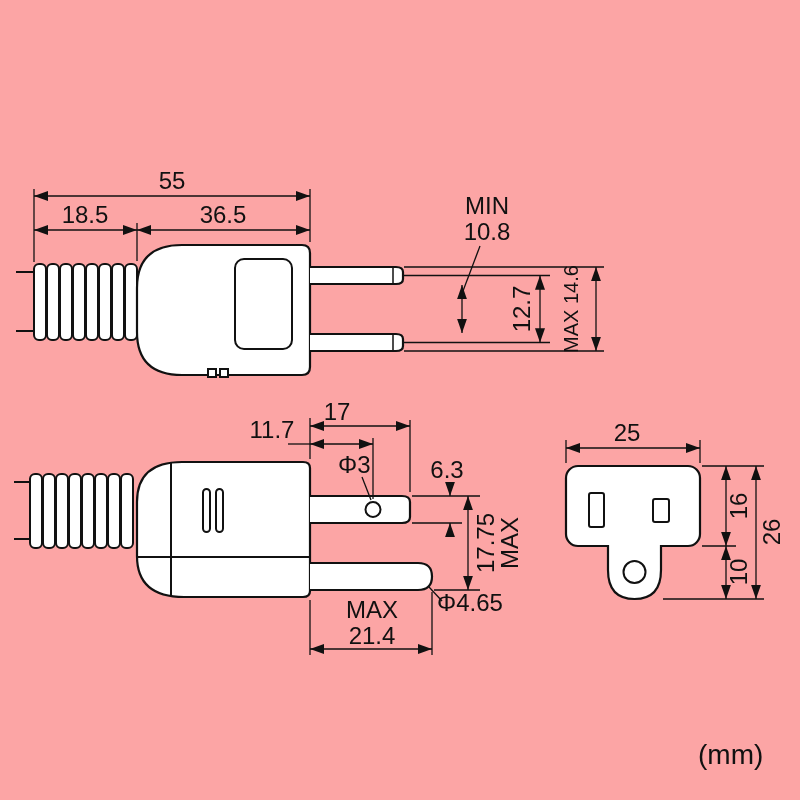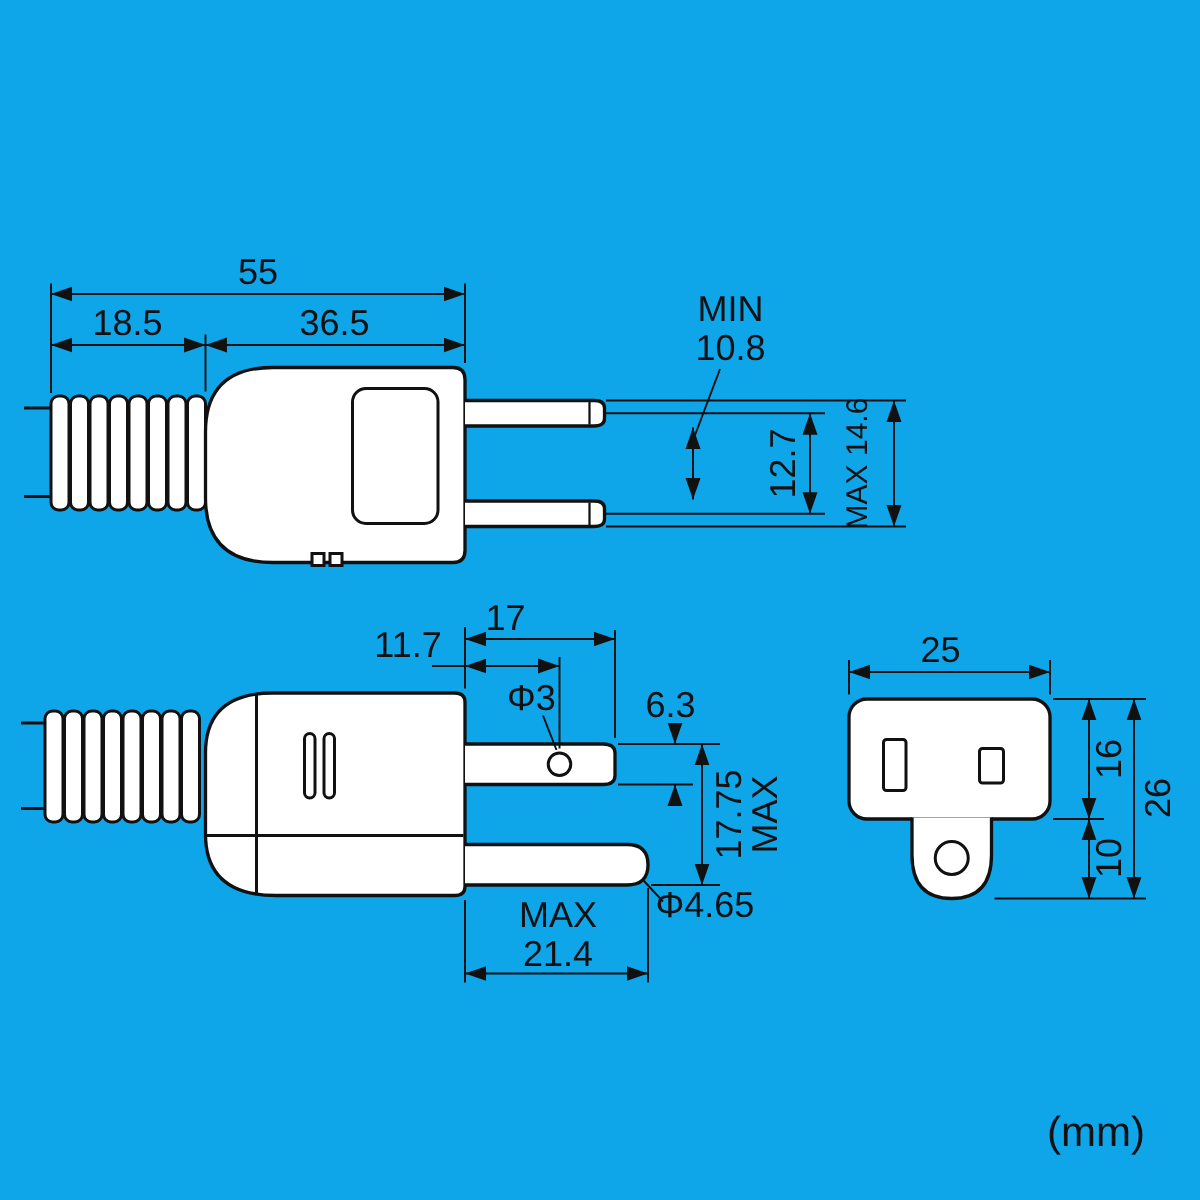--- a/index.html
+++ b/index.html
@@ -1,16 +1,16 @@
 <!DOCTYPE html>
 <html><head>
 <meta charset="utf-8">
 <style>
   html,body{margin:0;padding:0;background:#fff;}
-  .stage{width:800px;height:800px;background:#0ea5e9;position:relative;font-family:"Liberation Sans",sans-serif;}
+  .stage{width:800px;height:800px;background:#fca5a5;position:relative;font-family:"Liberation Sans",sans-serif;}
   svg{display:block;}
   .outline{fill:#fff;stroke:#111;stroke-width:2.2;stroke-linejoin:round;}
   .detail{fill:#fff;stroke:#111;stroke-width:2;}
   .edge{fill:none;stroke:#111;stroke-width:2;}
   .tip{fill:none;stroke:#111;stroke-width:1.5;}
   .dim{stroke:#111;stroke-width:1.3;fill:none;}
   .arr2{marker-start:url(#ah);marker-end:url(#ah);}
   .arr1{marker-end:url(#ah);}
   .txt{font-family:"Liberation Sans",sans-serif;font-size:24px;fill:#111;}
   .txt-s{font-size:20px;}

